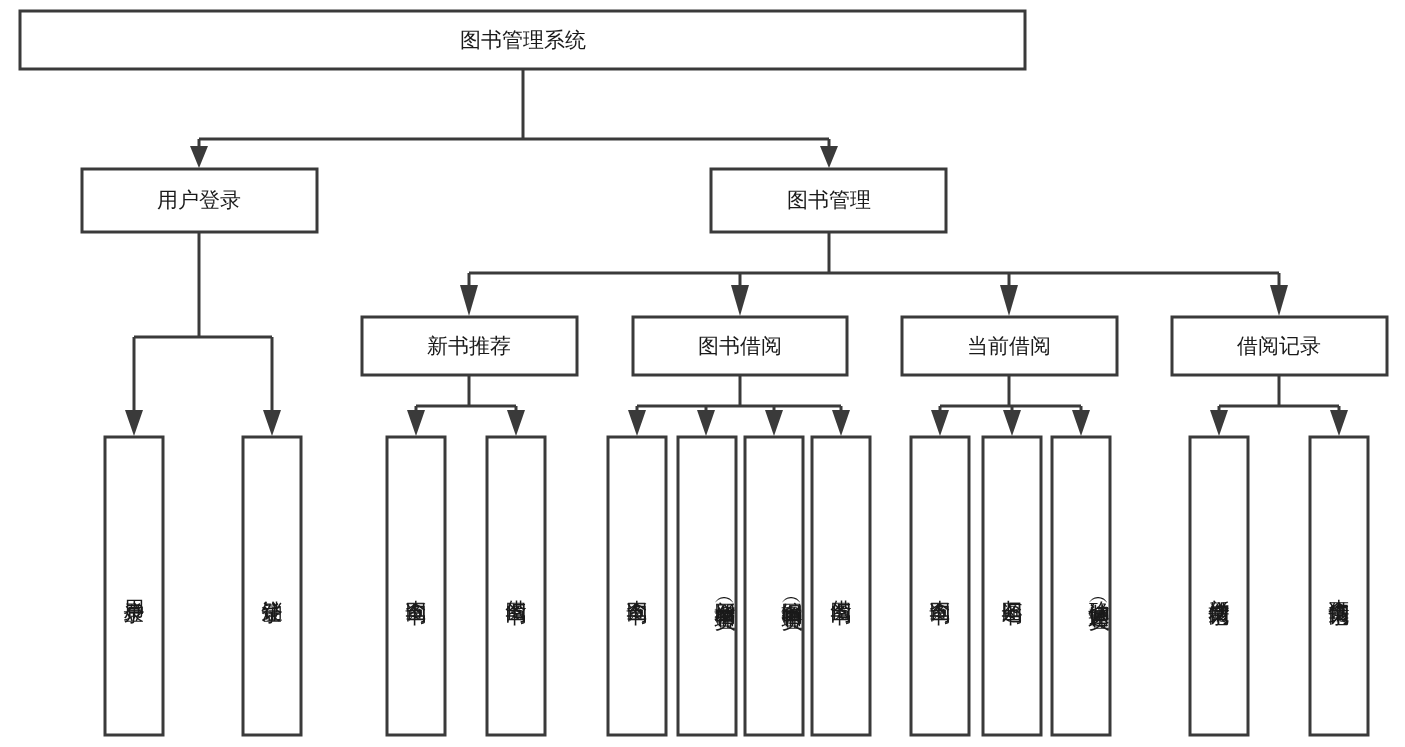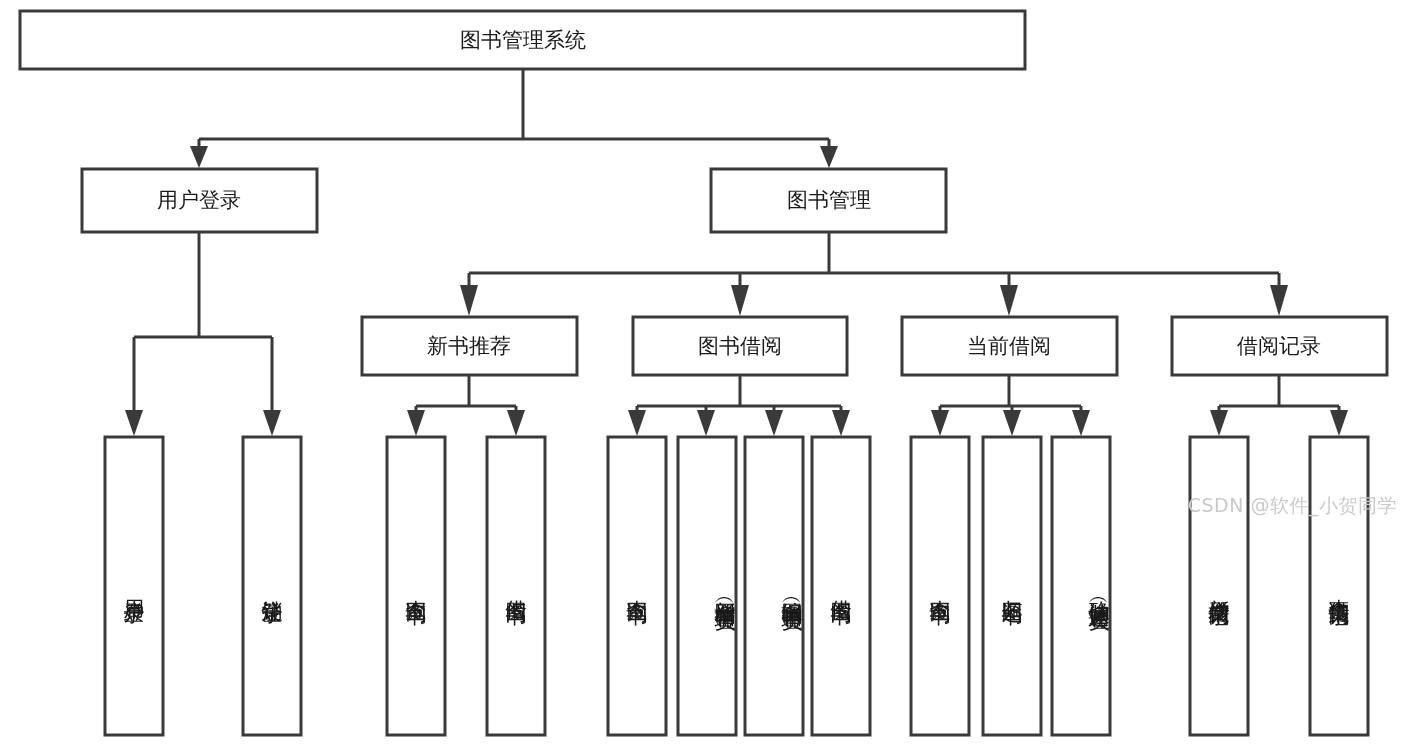--- a/index.html
+++ b/index.html
@@ -191,14 +191,13 @@
   <div class="vlabel" style="left:608px; top:437px; width:58px; height:298px;">查询图书</div>
   <div class="vlabel" style="left:678px; top:437px; width:58px; height:298px; align-items:flex-start; padding-top:10px; box-sizing:border-box;">新增图书（管理员）</div>
   <div class="vlabel" style="left:745px; top:437px; width:58px; height:298px; align-items:flex-start; padding-top:10px; box-sizing:border-box;">编辑图书（管理员）</div>
   <div class="vlabel" style="left:812px; top:437px; width:58px; height:298px;">借阅图书</div>
   <div class="vlabel" style="left:911px; top:437px; width:58px; height:298px;">查询图书</div>
   <div class="vlabel" style="left:983px; top:437px; width:58px; height:298px;">归还图书</div>
   <div class="vlabel" style="left:1052px; top:437px; width:58px; height:298px; align-items:flex-start; padding-top:10px; box-sizing:border-box;">确认归还（管理员）</div>
   <div class="vlabel" style="left:1190px; top:437px; width:58px; height:298px;">新增借阅记录</div>
   <div class="vlabel" style="left:1310px; top:437px; width:58px; height:298px;">查询借阅记录</div>
 
-  <div class="watermark">CSDN @软件_小贺同学</div>
 </div>
 
 </body></html>

